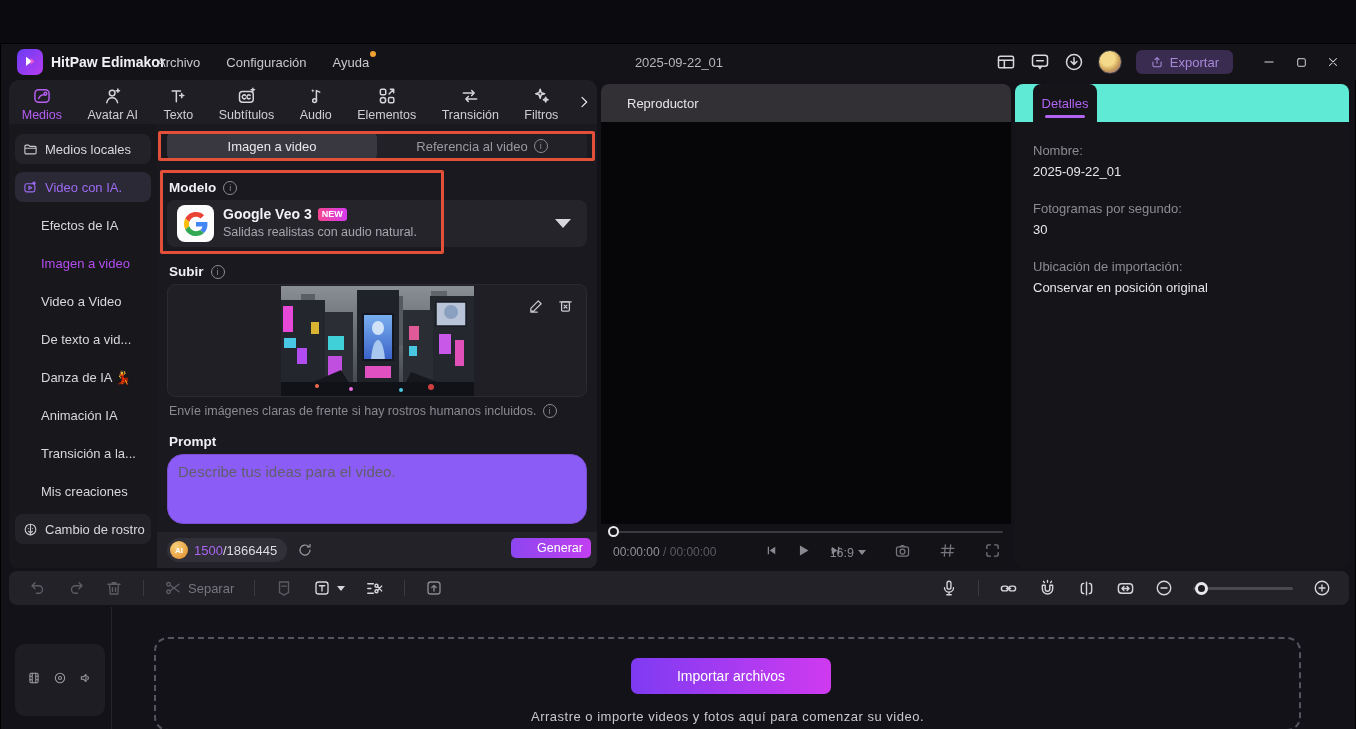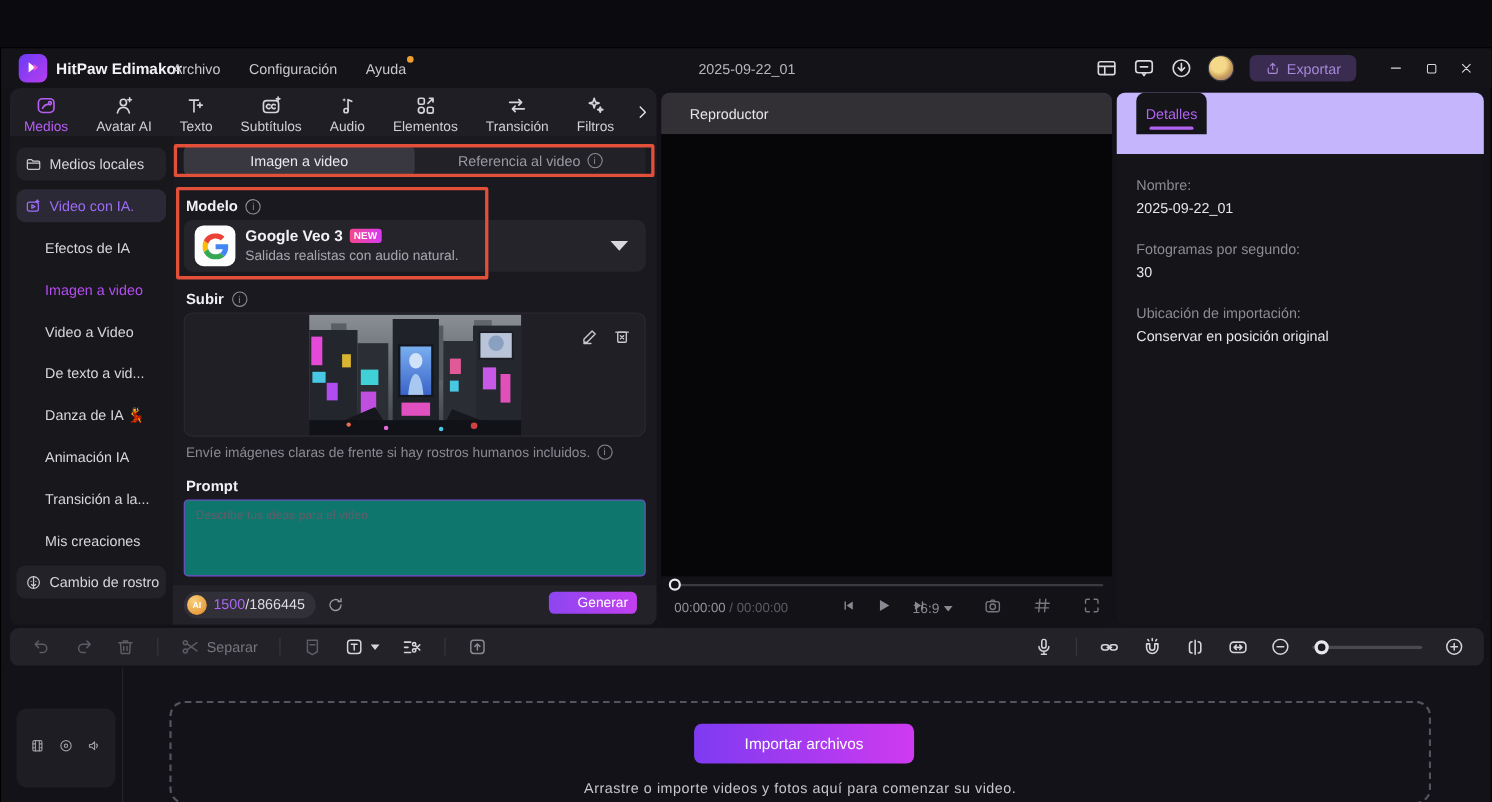--- a/index.html
+++ b/index.html
@@ -50,50 +50,50 @@
   .model-card { position:absolute; left:10px; top:76px; width:420px; height:47px; background:#26242b; border-radius:8px; }
   .glogo { position:absolute; left:10px; top:5px; width:37px; height:37px; background:#fdfdfd; border-radius:8px; display:flex; align-items:center; justify-content:center; }
   .mc-title { position:absolute; left:56px; top:6px; font-size:14px; font-weight:bold; color:#f2f1f4; display:flex; align-items:center; gap:6px; }
   .new-badge { font-size:9px; font-weight:bold; color:#fff; background:linear-gradient(90deg,#f5478f,#d73af0); padding:1.5px 4px; border-radius:3px; }
   .mc-sub { position:absolute; left:56px; top:25px; font-size:12.5px; color:#a7a6ad; }
   .mc-caret { position:absolute; right:16px; top:19px; width:0; height:0; border-left:8px solid transparent; border-right:8px solid transparent; border-top:9px solid #d8d7dc; }
   .upload-box { position:absolute; left:10px; top:160px; width:420px; height:113px; background:#211f26; border:1px solid #2c2a31; border-radius:8px; }
   .thumb { position:absolute; left:113px; top:1px; width:193px; height:110px; overflow:hidden; }
   .ub-actions { position:absolute; right:12px; top:12px; display:flex; gap:12px; color:#c9c8ce; }
   .hint { position:absolute; left:12px; top:280px; font-size:12.5px; color:#8b8a91; display:flex; align-items:center; gap:6px; }
-  .prompt-area { position:absolute; left:10px; top:330px; width:420px; height:70px; background:#0f766e; border:1.4px solid #7a4fd0; border-radius:4px; color:#dddce2; font-size:11px; padding:8px 10px; resize:none; font-family:"Liberation Sans", sans-serif; outline:none; }
+  .prompt-area { position:absolute; left:10px; top:330px; width:420px; height:70px; background:#8b5cf6; border:1.4px solid #7a4fd0; border-radius:16px; color:#dddce2; font-size:15px; padding:8px 10px; resize:none; font-family:"Liberation Sans", sans-serif; outline:none; }
   .prompt-area::placeholder { color:#615f6a; }
   .panel-footer { position:absolute; left:0; top:408px; width:440px; height:36px; background:#242229; display:flex; align-items:center; }
   .credits { margin-left:10px; height:24px; background:#312f37; border-radius:12px; display:flex; align-items:center; padding:0 10px 0 3px; gap:6px; }
   .coin { width:18px; height:18px; border-radius:50%; background:radial-gradient(circle at 35% 30%,#f8d07a,#e08a28); color:#fff; font-size:8px; font-weight:bold; display:flex; align-items:center; justify-content:center; }
   .cr-used { color:#aa66f2; font-size:13px; }
   .cr-total { color:#dcdbe0; font-size:13px; }
   .refresh { margin-left:10px; color:#9d9ca3; display:flex; }
-  .generate-btn { position:absolute; right:18px; top:6px; width:80px; height:20px; border-radius:5px; background:linear-gradient(90deg,#8d46f0,#c23ff0); color:#fff; font-size:12.5px; display:flex; align-items:center; justify-content:center;padding-left:18px; }
+  .generate-btn { position:absolute; right:6px; top:6px; width:80px; height:20px; border-radius:5px; background:linear-gradient(90deg,#8d46f0,#c23ff0); color:#fff; font-size:12.5px; display:flex; align-items:center; justify-content:center;padding-left:18px; }
 
   .redbox { position:absolute; border:3px solid #e2503a; border-radius:2px; z-index:60; pointer-events:none; }
 
   
   .player { position:absolute; left:600px; top:40px; width:410px; height:484px; border-radius:8px; overflow:hidden; background:#131217; }
   .pl-head { height:38px; background:#322f35; color:#e6e5e9; font-size:13px; display:flex; align-items:center; padding-left:26px; }
   .pl-video { height:402px; background:#060507; }
   .pl-scrub { position:relative; height:16px; }
   .scrub-line { position:absolute; left:12px; right:8px; top:7px; height:2px; background:#3b3a41; border-radius:1px; }
   .scrub-knob { position:absolute; left:7px; top:2px; width:11px; height:11px; border:2px solid #e9e8ed; border-radius:50%; background:#131217; }
   .pl-ctl { position:relative; height:28px; color:#8a8991; }
   .pl-time { position:absolute; left:12px; top:5px; font-size:12px; color:#93929a; }
   .pl-time .dim { color:#5c5b63; }
   .pl-trans { position:absolute; left:163px; top:2px; display:flex; gap:16px; align-items:center; }
   .pl-right { position:absolute; right:10px; top:2px; display:flex; gap:28px; align-items:center; color:#77767e; }
   .ratio { font-size:12.5px; display:flex; align-items:center; gap:4px; color:#8a8991; }
   .caret-s { width:0; height:0; border-left:4px solid transparent; border-right:4px solid transparent; border-top:5px solid #8a8991; }
 
   
   .details { position:absolute; left:1014px; top:40px; width:334px; height:484px; border-radius:8px; overflow:hidden; background:#151419; }
-  .dt-head { height:56px; background:#c4b5fd; }
+  .dt-head { height:38px; background:#5eead4; }
   .dt-tab { position:relative; margin-left:18px; width:64px; height:38px; background:#151419; border-radius:8px 8px 0 0; color:#b163f2; font-size:13px; display:flex; align-items:center; justify-content:center; }
   .dt-tab::after { content:""; position:absolute; bottom:4px; left:12px; width:40px; height:3px; border-radius:2px; background:#b163f2; }
   .dt-body { padding:18px 18px 0 18px; }
   .dt-group { margin-bottom:16px; }
   .dt-label { font-size:13px; color:#8c8b92; line-height:21px; }
   .dt-value { font-size:13px; color:#e6e5e9; line-height:21px; }
 
   
   .toolbar { position:absolute; left:8px; top:527px; width:1340px; height:34px; background:#242229; border-radius:8px; display:flex; align-items:center; }
   .tb-group { display:flex; align-items:center; gap:20px; margin-left:20px; }

